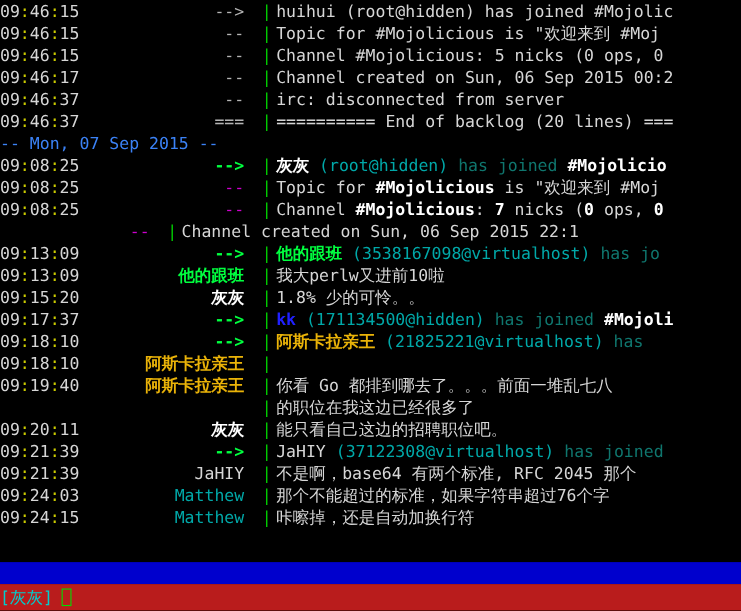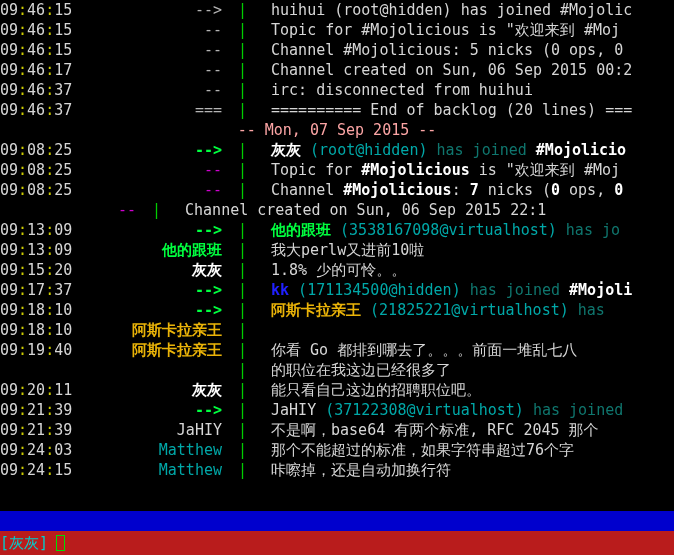--- a/index.html
+++ b/index.html
@@ -60,40 +60,38 @@
     flex: 0 0 13px;
     width: 13px;
     color: #00cd00;
     white-space: pre;
   }
   .msg {
     flex: 1 1 auto;
     white-space: pre;
     overflow: hidden;
     min-width: 0;
-    margin-left: 20px;
   }
   
   .c-white      { color: #d6d6d6; }
   .c-bwhite     { color: #ffffff; font-weight: bold; }
   .c-grey       { color: #b4b4b4; }
   .c-green      { color: #0f766e; }
   .c-bgreen     { color: #00ff3f; font-weight: bold; }
   .c-dcyan      { color: #00a8a8; }
   .c-blue       { color: #2020ff; font-weight: bold; }
   .c-magenta    { color: #cd00cd; }
   .c-olive      { color: #eab308; font-weight: bold; }
   
   .dateline {
     height: 20px;
     line-height: 20px;
     white-space: pre;
-    color: #fca5a5;
+    color: #3b82f6;
     padding-left: 0px;
-    text-align: center;
   }
   
   #statusbar {
     flex: 0 0 20px;
     height: 20px;
     line-height: 20px;
     background: #0000cd;
     white-space: pre;
     overflow: hidden;
     color: #ffffff;
@@ -127,21 +125,21 @@
 
 <div id="term">
 
   <div id="scrollback">
 
     <div id="block-backlog">
         <div class="line"><span class="ts"><span class="c-white">09</span><span class="colon">:</span><span class="c-white">46</span><span class="colon">:</span><span class="c-white">15</span></span><span class="nickcol c-grey">--&gt;</span><span class="sep"> |</span><span class="msg">&nbsp;<span class="c-white">huihui</span><span class="c-white"> (root@hidden) has joined #Mojolic</span></span></div>
         <div class="line"><span class="ts"><span class="c-white">09</span><span class="colon">:</span><span class="c-white">46</span><span class="colon">:</span><span class="c-white">15</span></span><span class="nickcol c-grey">--</span><span class="sep"> |</span><span class="msg">&nbsp;<span class="c-white">Topic for #Mojolicious is "欢迎来到 #Moj</span></span></div>
         <div class="line"><span class="ts"><span class="c-white">09</span><span class="colon">:</span><span class="c-white">46</span><span class="colon">:</span><span class="c-white">15</span></span><span class="nickcol c-grey">--</span><span class="sep"> |</span><span class="msg">&nbsp;<span class="c-white">Channel #Mojolicious: 5 nicks (0 ops, 0</span></span></div>
         <div class="line"><span class="ts"><span class="c-white">09</span><span class="colon">:</span><span class="c-white">46</span><span class="colon">:</span><span class="c-white">17</span></span><span class="nickcol c-grey">--</span><span class="sep"> |</span><span class="msg">&nbsp;<span class="c-white">Channel created on Sun, 06 Sep 2015 00:2</span></span></div>
-        <div class="line"><span class="ts"><span class="c-white">09</span><span class="colon">:</span><span class="c-white">46</span><span class="colon">:</span><span class="c-white">37</span></span><span class="nickcol c-grey">--</span><span class="sep"> |</span><span class="msg">&nbsp;<span class="c-white">irc: disconnected from huihui</span></span></div>
+        <div class="line"><span class="ts"><span class="c-white">09</span><span class="colon">:</span><span class="c-white">46</span><span class="colon">:</span><span class="c-white">37</span></span><span class="nickcol c-grey">--</span><span class="sep"> |</span><span class="msg">&nbsp;<span class="c-white">irc: disconnected from server</span></span></div>
         <div class="line"><span class="ts"><span class="c-white">09</span><span class="colon">:</span><span class="c-white">46</span><span class="colon">:</span><span class="c-white">37</span></span><span class="nickcol c-grey">===</span><span class="sep"> |</span><span class="msg">&nbsp;<span class="c-white">========== End of backlog (20 lines) ===</span></span></div>
       </div>
 
     <div class="dateline">-- Mon, 07 Sep 2015 --</div>
 
     <div id="block-main">
         <div class="line"><span class="ts"><span class="c-white">09</span><span class="colon">:</span><span class="c-white">08</span><span class="colon">:</span><span class="c-white">25</span></span><span class="nickcol c-bgreen">--&gt;</span><span class="sep"> |</span><span class="msg">&nbsp;<span class="c-bwhite">灰灰</span><span class="c-dcyan"> (root@hidden)</span><span class="c-green"> has joined </span><span class="c-bwhite">#Mojolicio</span></span></div>
         <div class="line"><span class="ts"><span class="c-white">09</span><span class="colon">:</span><span class="c-white">08</span><span class="colon">:</span><span class="c-white">25</span></span><span class="nickcol c-magenta">--</span><span class="sep"> |</span><span class="msg">&nbsp;<span class="c-white">Topic for </span><span class="c-bwhite">#Mojolicious</span><span class="c-white"> is "欢迎来到 </span><span class="c-white">#Moj</span></span></div>
         <div class="line"><span class="ts"><span class="c-white">09</span><span class="colon">:</span><span class="c-white">08</span><span class="colon">:</span><span class="c-white">25</span></span><span class="nickcol c-magenta">--</span><span class="sep"> |</span><span class="msg">&nbsp;<span class="c-white">Channel </span><span class="c-bwhite">#Mojolicious</span><span class="c-white">: </span><span class="c-bwhite">7</span><span class="c-white"> nicks (</span><span class="c-bwhite">0</span><span class="c-white"> ops, </span><span class="c-bwhite">0</span></span></div>
         <div class="line"><span class="nickcol c-magenta">--</span><span class="sep"> |</span><span class="msg">&nbsp;<span class="c-white">Channel created on Sun, 06 Sep 2015 22:1</span></span></div>

